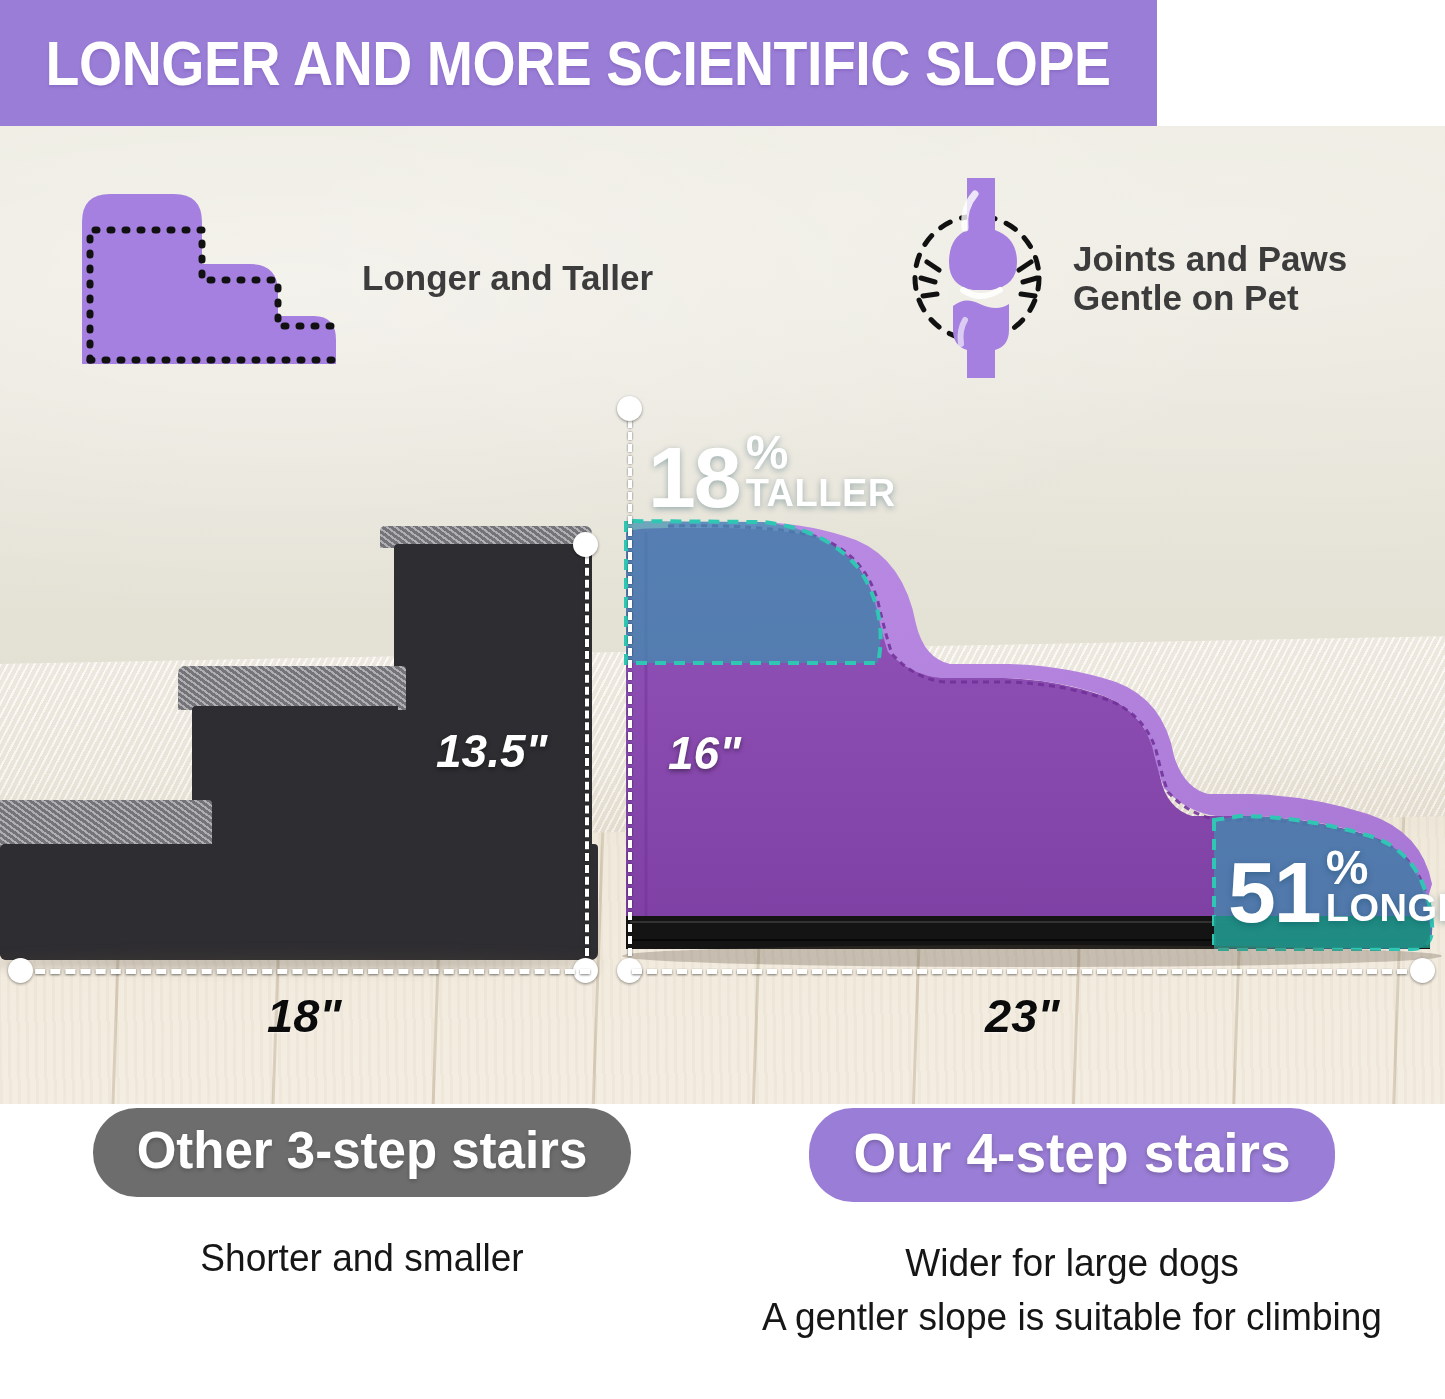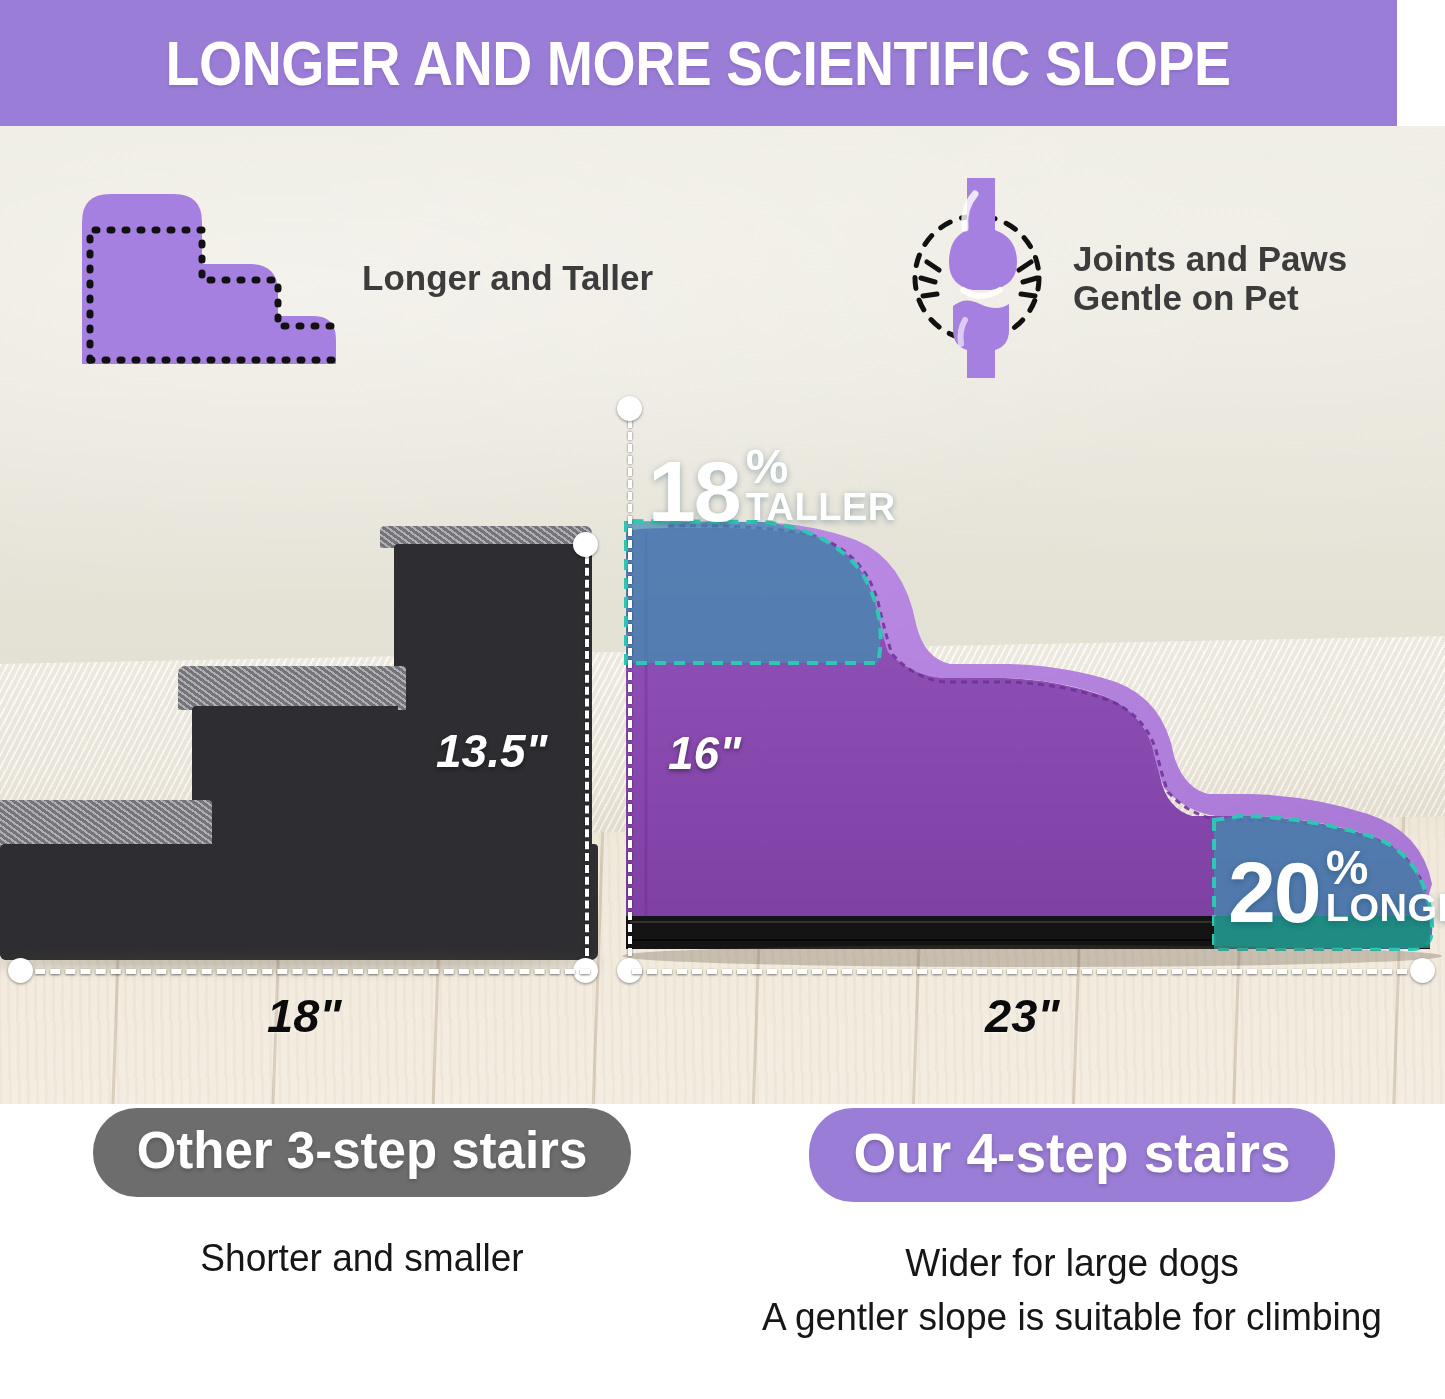--- a/index.html
+++ b/index.html
@@ -6,21 +6,21 @@
   body{
     width:1445px;height:1399px;
     background:#ffffff;
     font-family:"Liberation Sans", sans-serif;
     overflow:hidden;
     position:relative;
   }
 
   
   .banner{
-    position:absolute;left:0;top:0;width:1397px;height:126px;
+    position:absolute;left:0;top:0;width:1157px;height:126px;
     background:#9a7dd6;
     display:flex;align-items:center;justify-content:center;
   }
   .banner-title{
     color:#ffffff;
     font-size:63px;
     font-weight:bold;
     letter-spacing:-0.5px;
     transform:scaleX(0.88);
     white-space:nowrap;
@@ -320,30 +320,30 @@
   <div class="meas-h" style="left:668px;top:600px;">16"</div>
 
   <div class="hline" style="left:20px;top:843px;width:570px;"></div>
   <div class="dim-dot" style="left:8px;top:832px;"></div>
   <div class="meas-w" style="left:267px;top:862px;">18"</div>
 
   <div class="hline" style="left:632px;top:843px;width:790px;"></div>
   <div class="dim-dot" style="left:1410px;top:832px;"></div>
   <div class="meas-w" style="left:985px;top:862px;">23"</div>
 
-  <div class="pct" style="left:648px;top:322px;">
+  <div class="pct" style="left:648px;top:308px;">
     <div class="pct-num">18</div>
     <div class="pct-stack">
       <div class="pct-sign">%</div>
       <div class="pct-word">TALLER</div>
     </div>
   </div>
 
   <div class="pct" style="left:1228px;top:723px;">
-    <div class="pct-num">20</div>
+    <div class="pct-num">51</div>
     <div class="pct-stack">
       <div class="pct-sign">%</div>
       <div class="pct-word">LONGER</div>
     </div>
   </div>
 
 </div>
 
 <div class="bottom">
 

